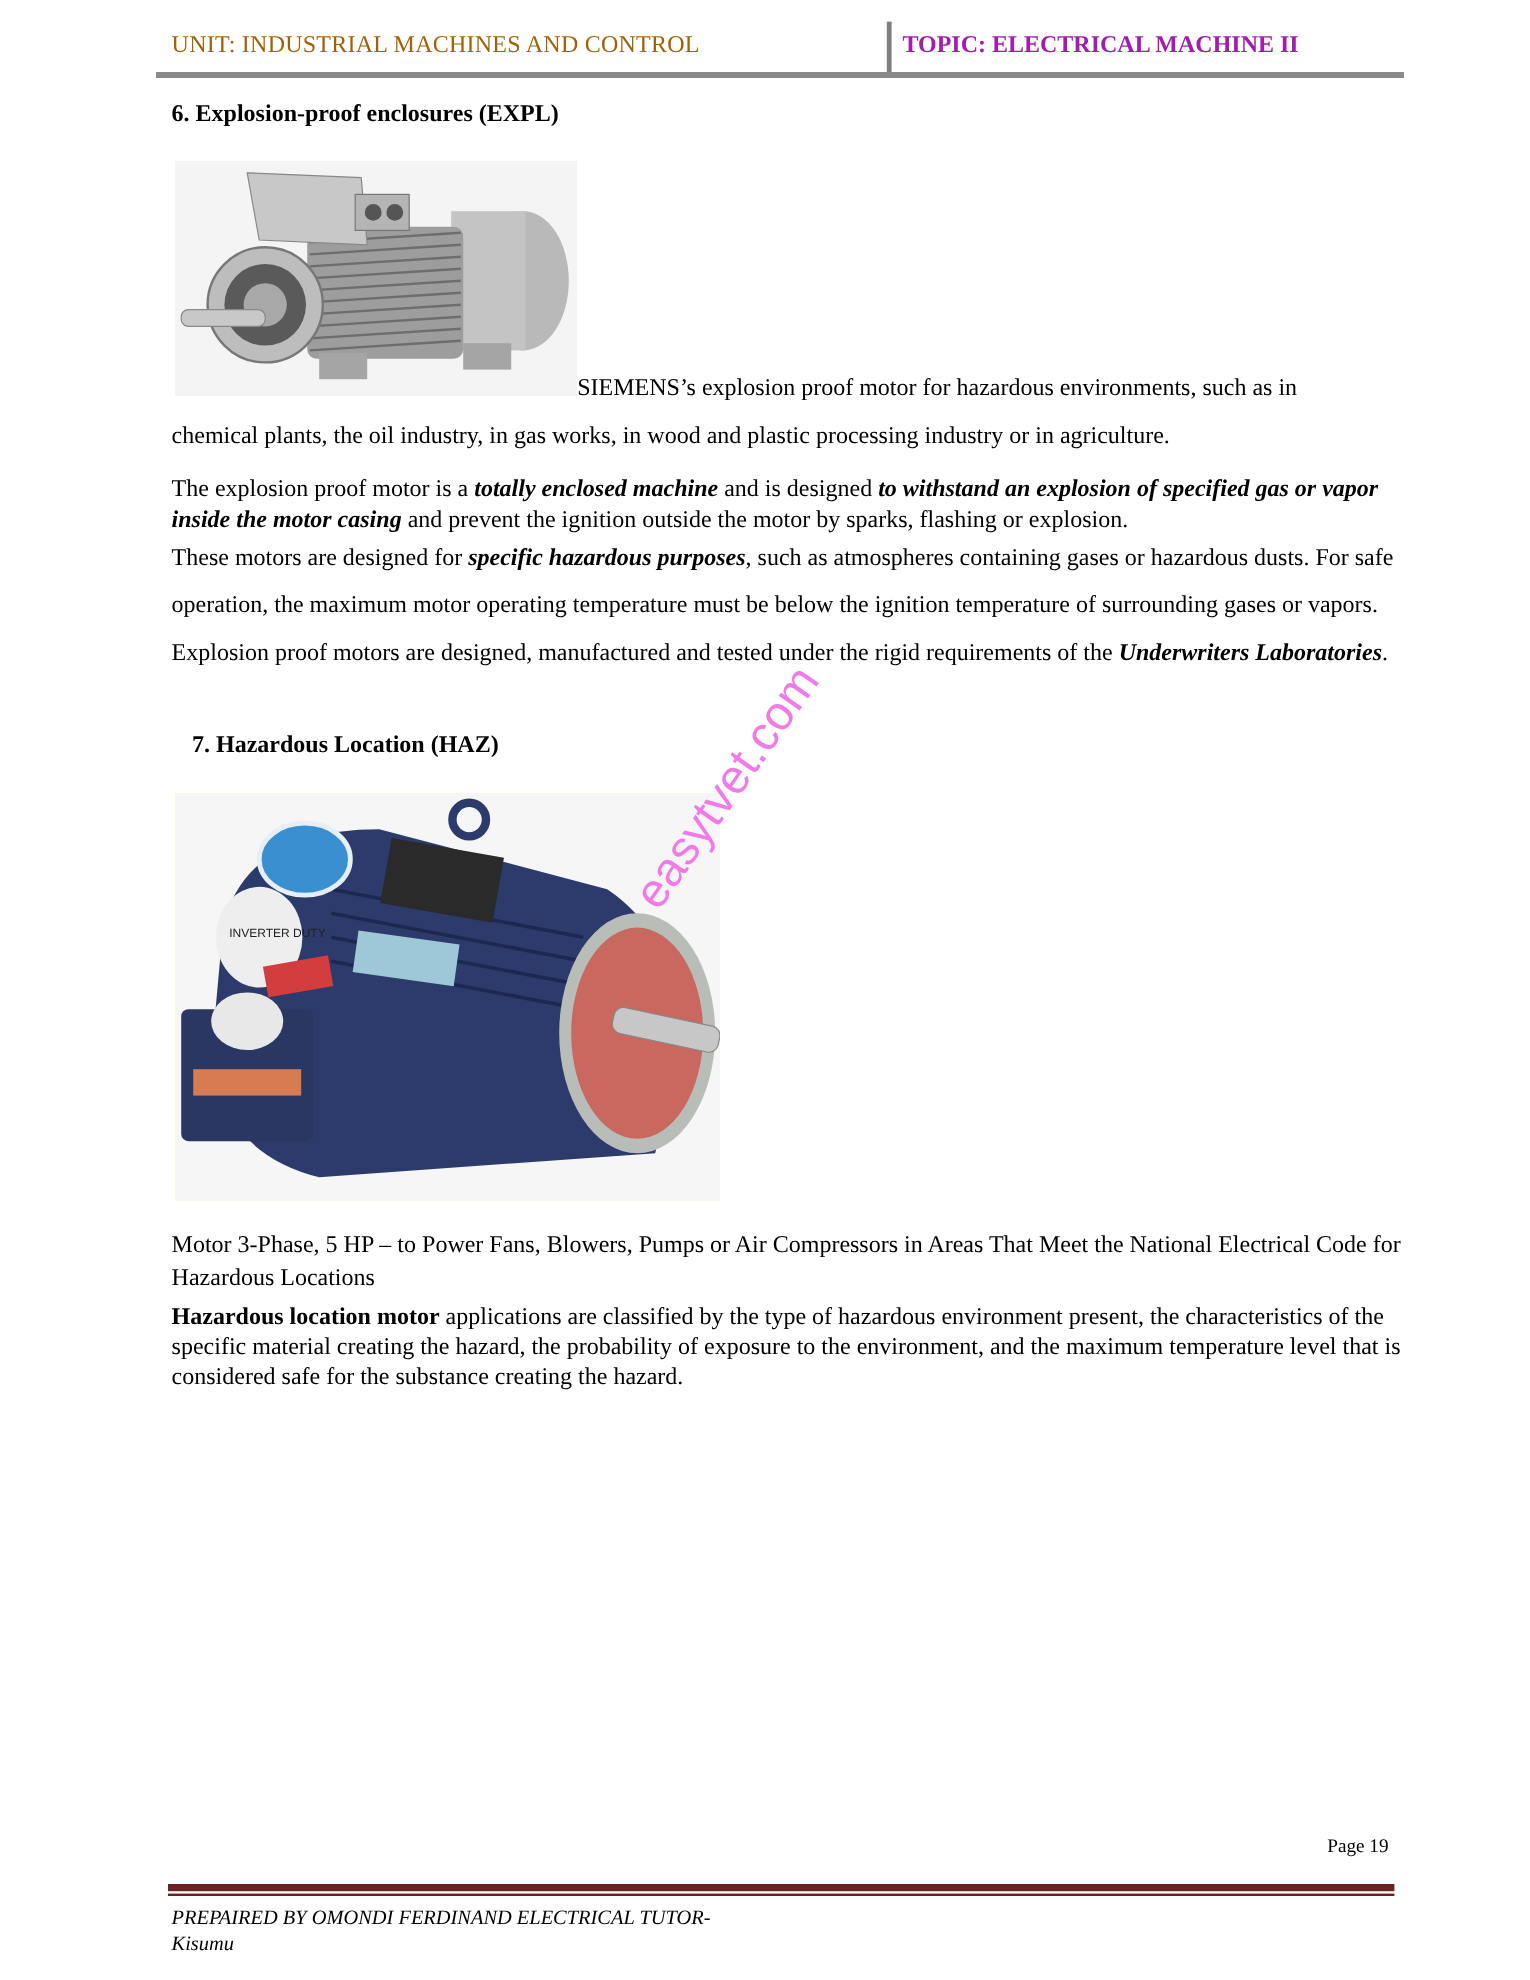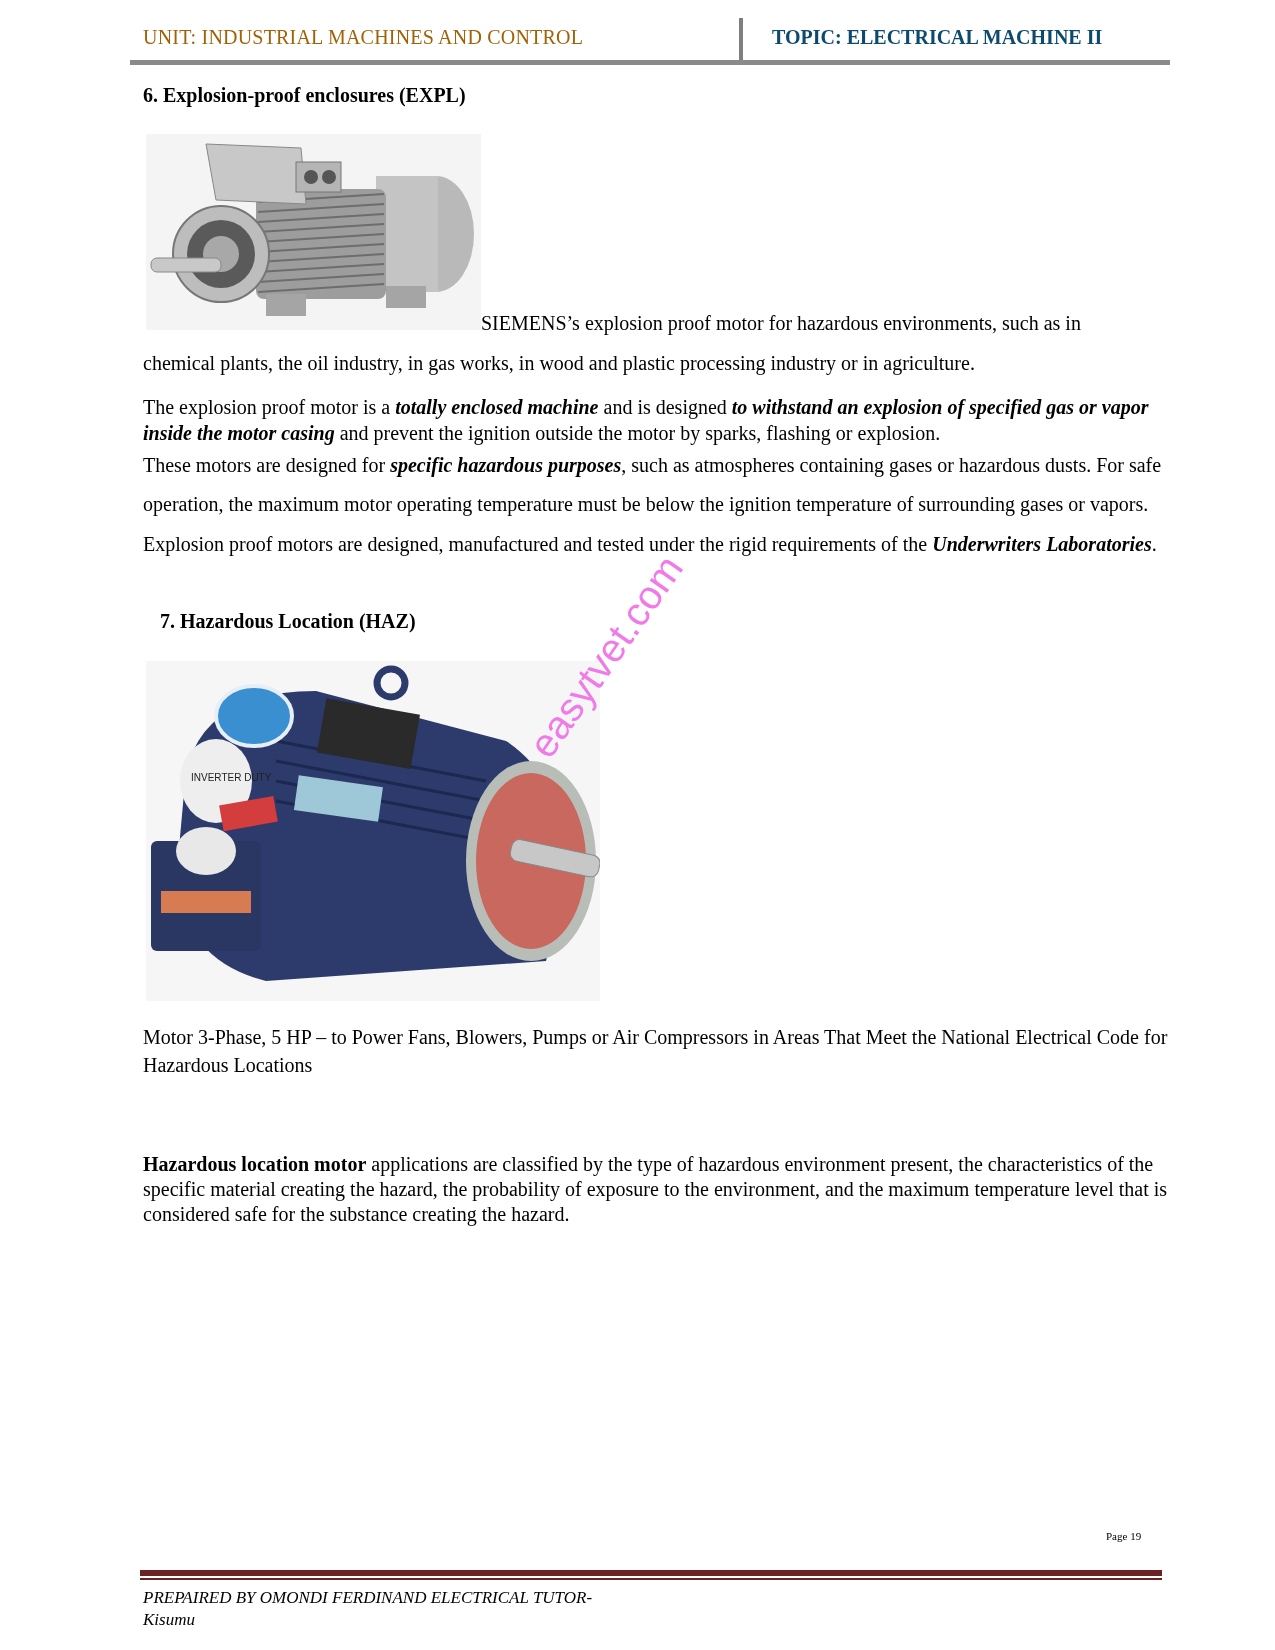--- a/index.html
+++ b/index.html
@@ -3,40 +3,40 @@
 <meta charset="utf-8">
 <style>
   html, body { margin: 0; padding: 0; background: #ffffff; }
   body { width: 1275px; height: 1650px; position: relative; overflow: hidden;
          font-family: "Liberation Serif", "DejaVu Serif", serif; color: #000; }
 
   
   .hdr-left { position: absolute; left: 143px; top: 26px; font-size: 20px; letter-spacing: 0.2px; color: #a16207;
               font-family: "Liberation Serif", serif; }
   .hdr-divider { position: absolute; left: 739px; top: 18px; width: 4px; height: 44px; background: #7f7f7f; }
-  .hdr-right { position: absolute; left: 772px; top: 26px; font-size: 20px; font-weight: bold; color: #0c4a6e;
+  .hdr-right { position: absolute; left: 752px; top: 26px; font-size: 20px; font-weight: bold; color: #a21caf;
                font-family: "Liberation Serif", serif; }
   .hdr-rule { position: absolute; left: 130px; top: 60px; width: 1040px; height: 5px; background: #8a8a8a; }
 
   .h { position: absolute; left: 143px; font-size: 20px; font-weight: bold; }
   .p { position: absolute; left: 143px; width: 1030px; font-size: 20px; line-height: 26px; }
   .p b i, .p i b { font-weight: bold; font-style: italic; margin-top: 12px; }
 
   
   .img1 { position: absolute; left: 146px; top: 134px; width: 335px; height: 196px; background: #f4f4f4; overflow: hidden; }
   .img2 { position: absolute; left: 146px; top: 661px; width: 454px; height: 340px; background: #fef9c3; overflow: hidden; }
 
   .watermark { position: absolute; left: 520px; top: 740px; font-family: "Liberation Sans", sans-serif;
                font-size: 40px; color: #f07be8; transform: rotate(-55deg); transform-origin: left top; white-space: nowrap; }
 
   
   .ftr-rule1 { position: absolute; left: 140px; top: 1570px; width: 1022px; height: 6px; background: #6b2222; }
   .ftr-rule2 { position: absolute; left: 140px; top: 1578px; width: 1022px; height: 2px; background: #6b2222; }
   .ftr-left { position: absolute; left: 143px; top: 1587px; font-size: 17px; font-style: italic; line-height: 22px; }
-  .ftr-right { position: absolute; left: 1106px; top: 1530px; font-size: 11px; }
+  .ftr-right { position: absolute; left: 1106px; top: 1530px; font-size: 16px; }
 </style>
 </head>
 <body>
 
 <div class="hdr-left">UNIT: INDUSTRIAL MACHINES AND CONTROL</div>
 <div class="hdr-divider"></div>
 <div class="hdr-right">TOPIC: ELECTRICAL MACHINE II</div>
 <div class="hdr-rule"></div>
 
 <div class="h" style="top:84px;">6. Explosion-proof enclosures (EXPL)</div>
@@ -123,21 +123,21 @@
     <ellipse cx="60" cy="190" rx="30" ry="24" fill="#e8e8e8"></ellipse>
     <rect x="15" y="230" width="90" height="22" fill="#d67b52"></rect>
     <rect x="75" y="140" width="55" height="26" fill="#d33d3d" transform="rotate(-10 100 153)"></rect>
   </svg>
 </div>
 
 <div class="watermark">easytvet.com</div>
 
 <div class="p" style="top:1023px; line-height:28px;">Motor 3-Phase, 5 HP – to Power Fans, Blowers, Pumps or Air Compressors in Areas That Meet the National Electrical Code for Hazardous Locations</div>
 
-<div class="p" style="top:1152px; line-height:25px;">
+<div class="p" style="top:1085px; line-height:25px;">
   <b>Hazardous location motor</b><span> applications are classified by the type of hazardous environment present, the characteristics of the specific material creating the hazard, the probability of exposure to the environment, and the maximum temperature level that is considered safe for the substance creating the hazard.</span>
 </div>
 
 <div class="ftr-rule1"></div>
 <div class="ftr-rule2"></div>
 <div class="ftr-left">
   <div>PREPAIRED BY OMONDI FERDINAND ELECTRICAL TUTOR-</div>
   <div>Kisumu</div>
 </div>
 <div class="ftr-right">Page 19</div>

